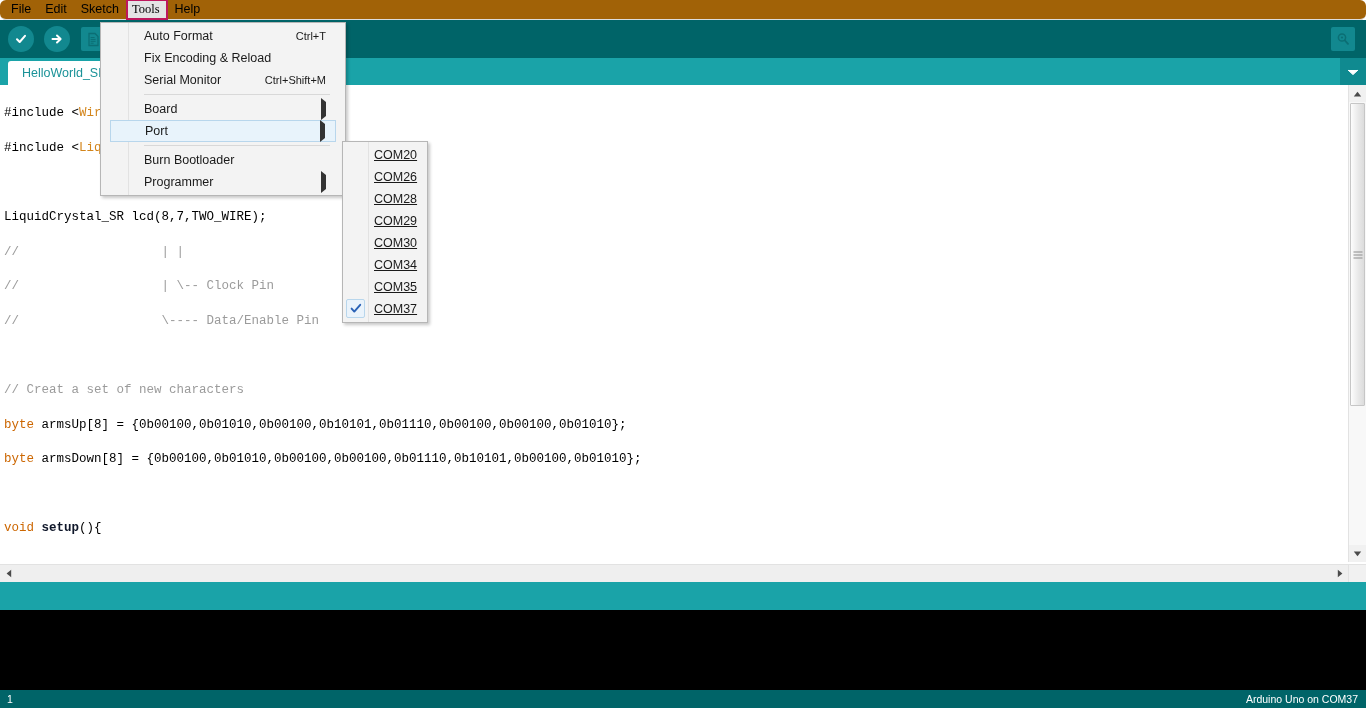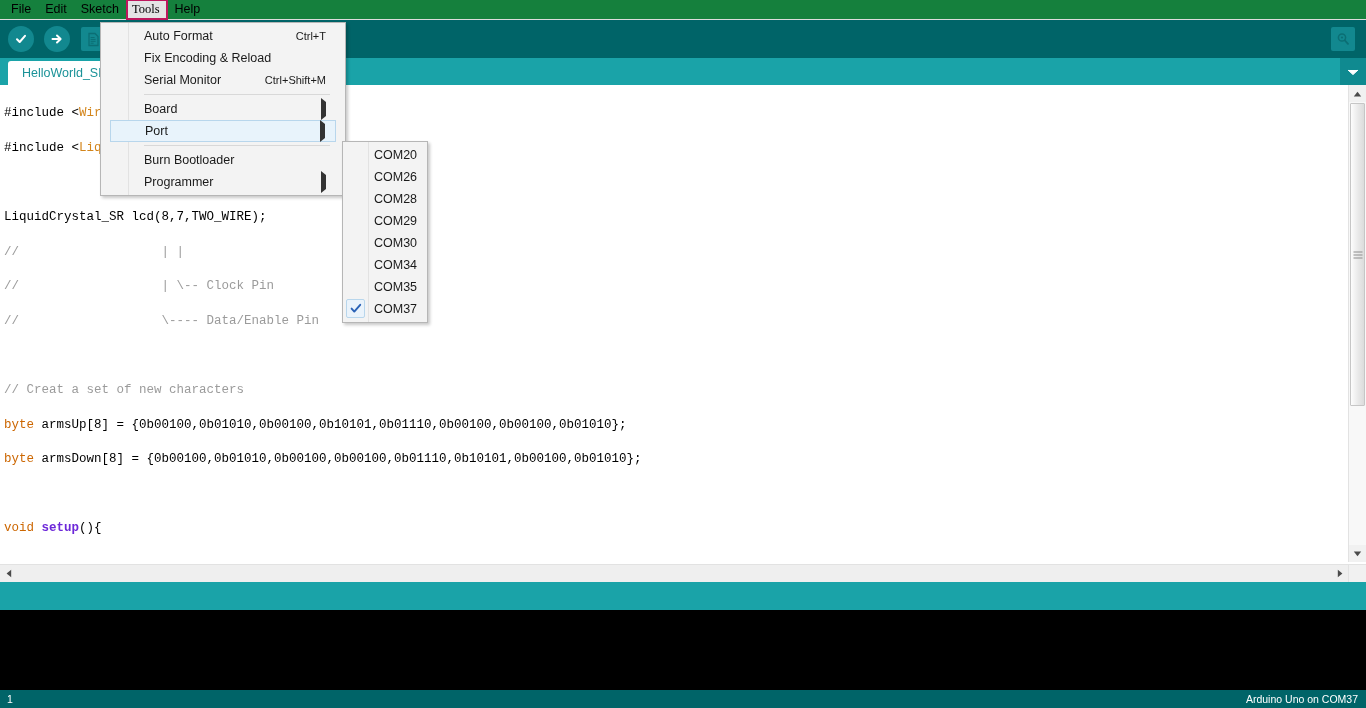--- a/index.html
+++ b/index.html
@@ -9,25 +9,26 @@
     background: #ffffff;
     font-family: "Liberation Sans", sans-serif;
     font-size: 12px;
     -webkit-font-smoothing: antialiased;
   }
   #app { position: relative; width: 1366px; height: 708px; }
 
   
   .menubar {
     position: absolute; left: 0; top: 0; width: 1366px; height: 20px;
-    background: #15803d;
+    background: #a16207;
     border-bottom: 1px solid #dcdcdc;
     display: flex; align-items: center;
     padding-left: 4px;
     z-index: 40;
+    border-radius: 6px;
   }
   .menubar-item {
     font-family: "Liberation Sans", sans-serif;
     font-size: 12.5px; color: #000;
     padding: 2px 7px 3px 7px;
     line-height: 14px;
     white-space: nowrap;
     cursor: default;
   }
   .menubar-item.active {
@@ -99,21 +100,21 @@
     overflow: hidden;
     font-family: "Liberation Mono", "DejaVu Sans Mono", monospace;
     font-size: 12.5px;
     line-height: 17.3px;
     padding: 3px 0 0 4px;
     white-space: pre;
     color: #000000;
   }
   .ln { height: 17.3px; }
   .kw   { color: #cc6600; }
-  .kwb  { color: #6d28d9; font-weight: bold; }
+  .kwb  { color: #0f172a; font-weight: bold; }
   .cmt  { color: #9b9b9b; }
   .lib  { color: #d3851b; }
   .dat  { color: #cc6600; }
 
   
   .vscroll {
     position: absolute; right: 0; top: 0; width: 18px; height: 477px;
     background: #f8f8f8; border-left: 1px solid #e2e2e2;
   }
   .vscroll .arrow-up, .vscroll .arrow-dn {
@@ -215,20 +216,21 @@
     content: ""; position: absolute; left: 0; top: 0;
     width: 25px; height: 100%;
     background: #f3f3f3; border-right: 1px solid #e2e2e2;
   }
   .si {
     position: relative; z-index: 1;
     height: 22px; display: flex; align-items: center;
     padding-left: 31px;
     font-size: 12.5px; color: #1a1a1a;
     cursor: default;
+    text-decoration: underline;
   }
   .si .checkbox {
     position: absolute; left: 3px; top: 1px;
     width: 19px; height: 19px;
     background: #eaf3fb;
     border: 1px solid #b8d6ec;
     border-radius: 2px;
     display: flex; align-items: center; justify-content: center;
   }
   .tri { width: 0; height: 0; }

